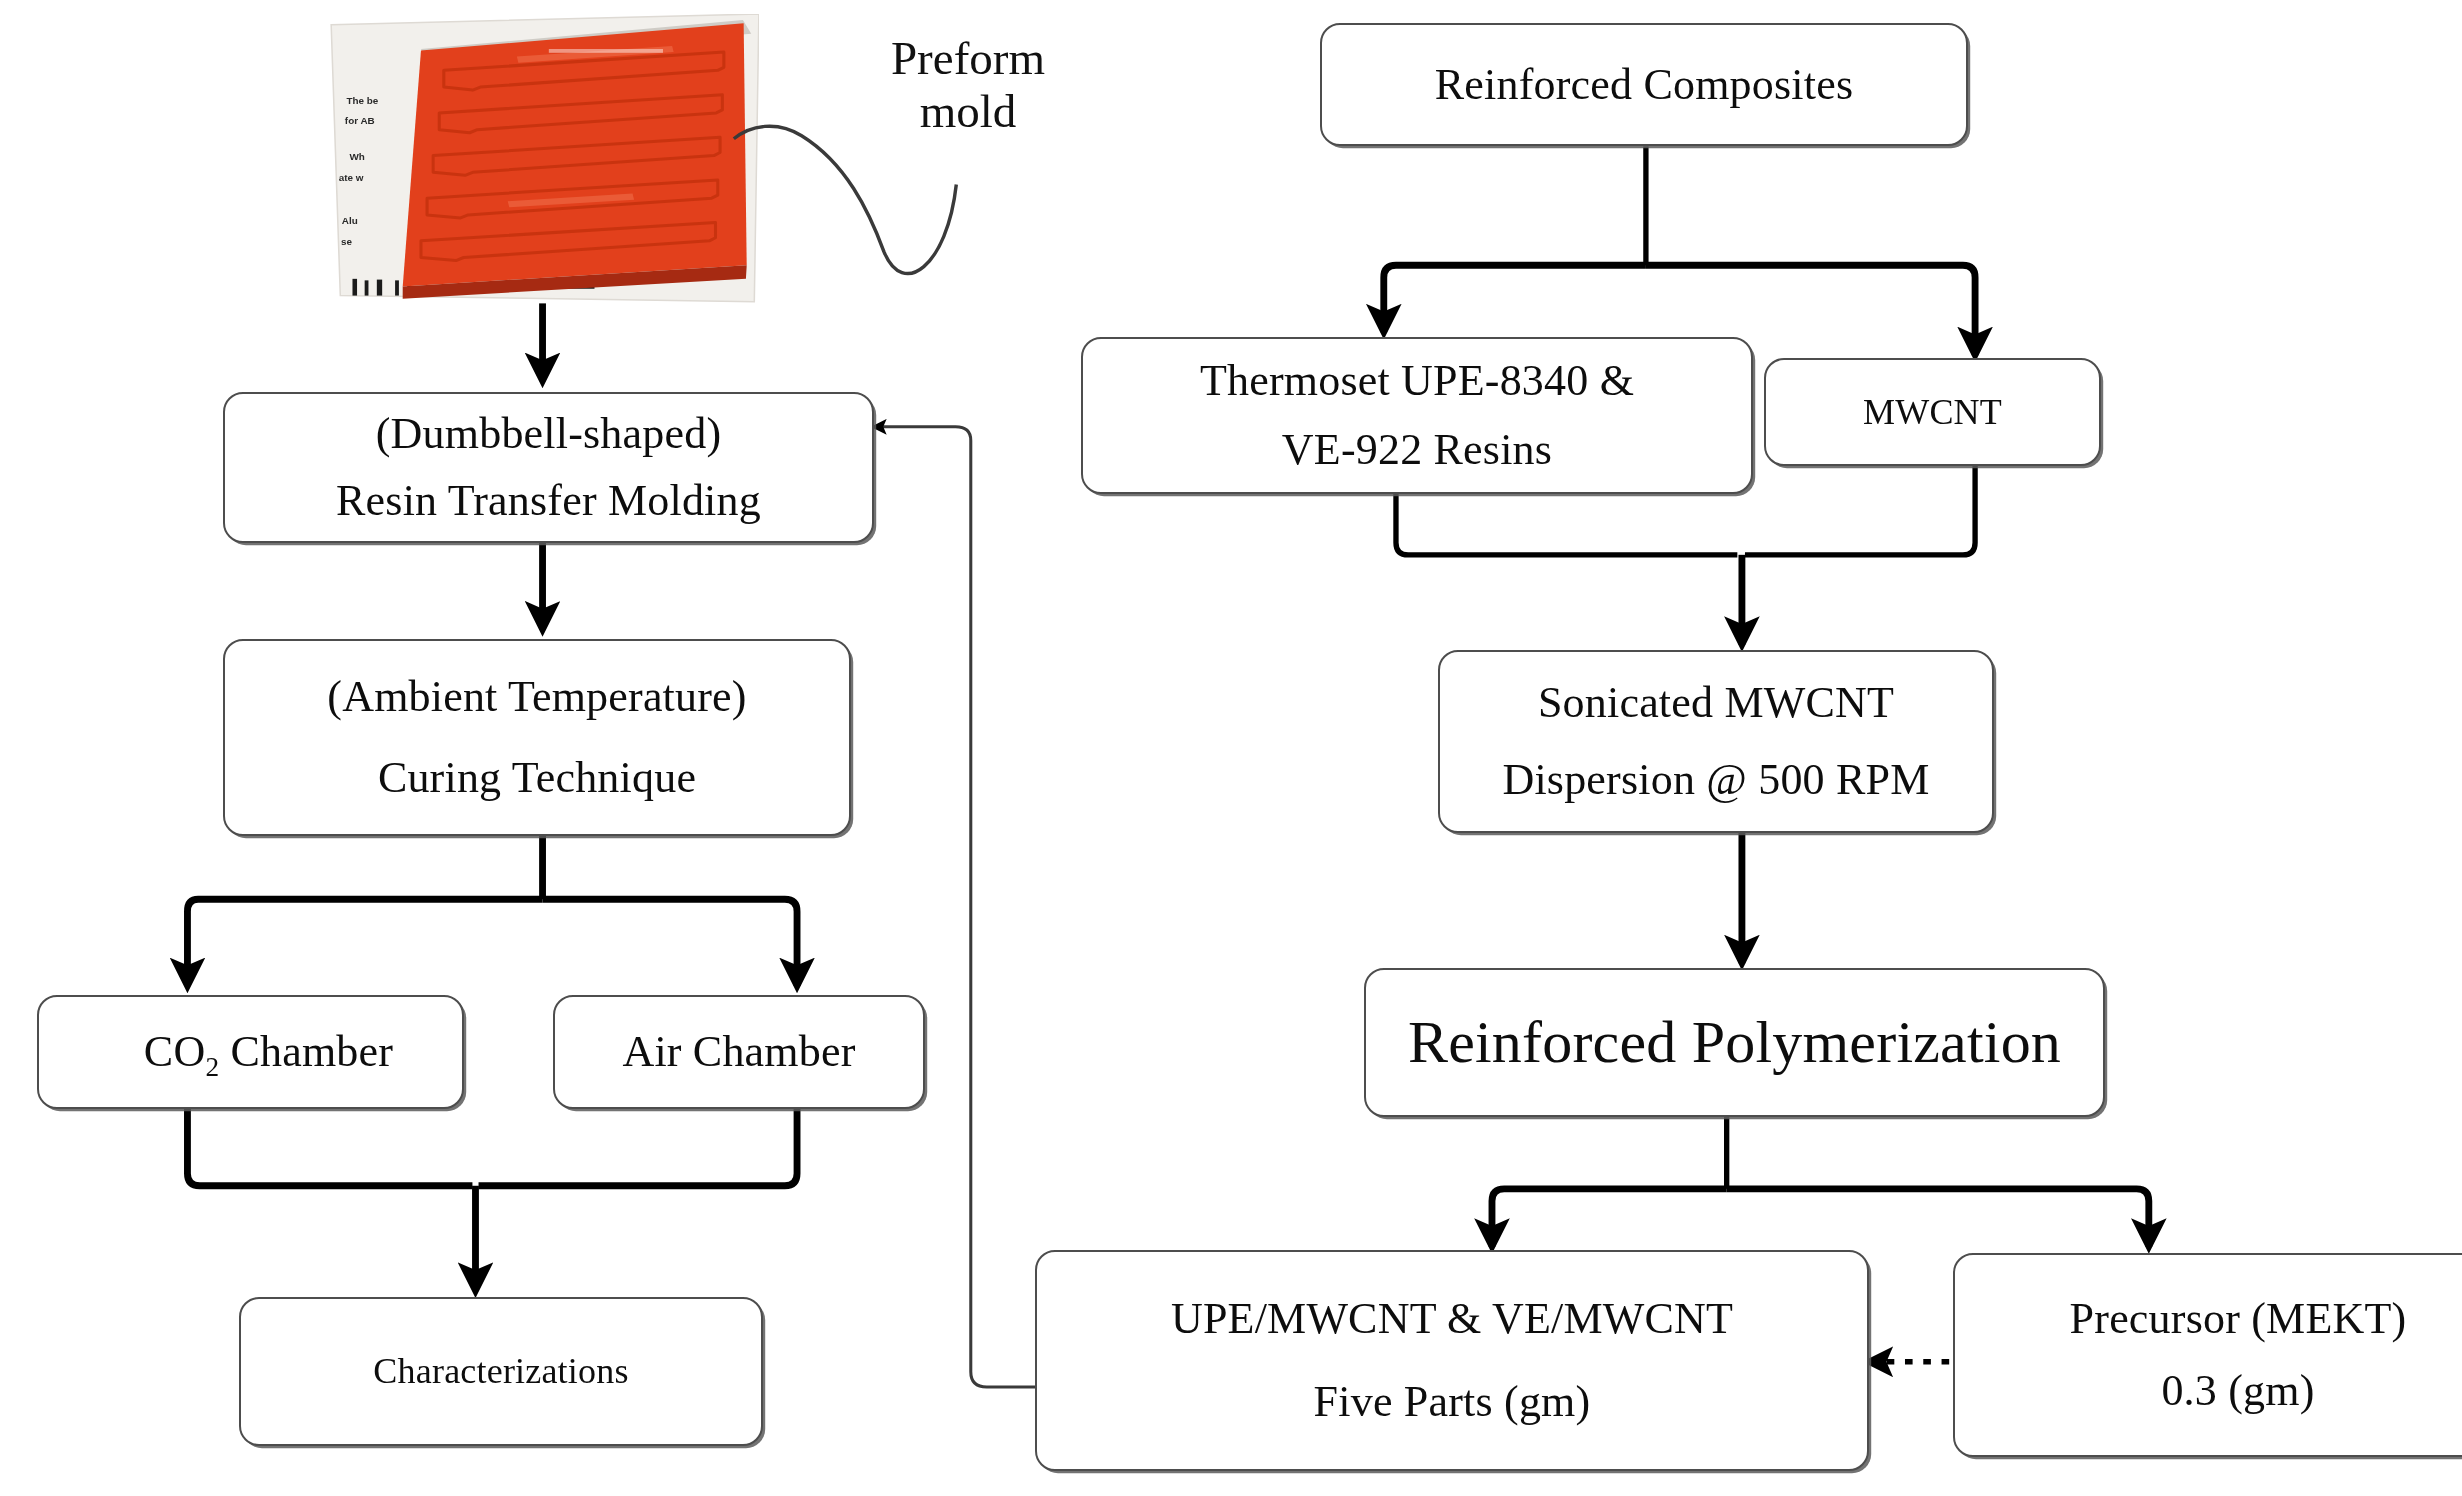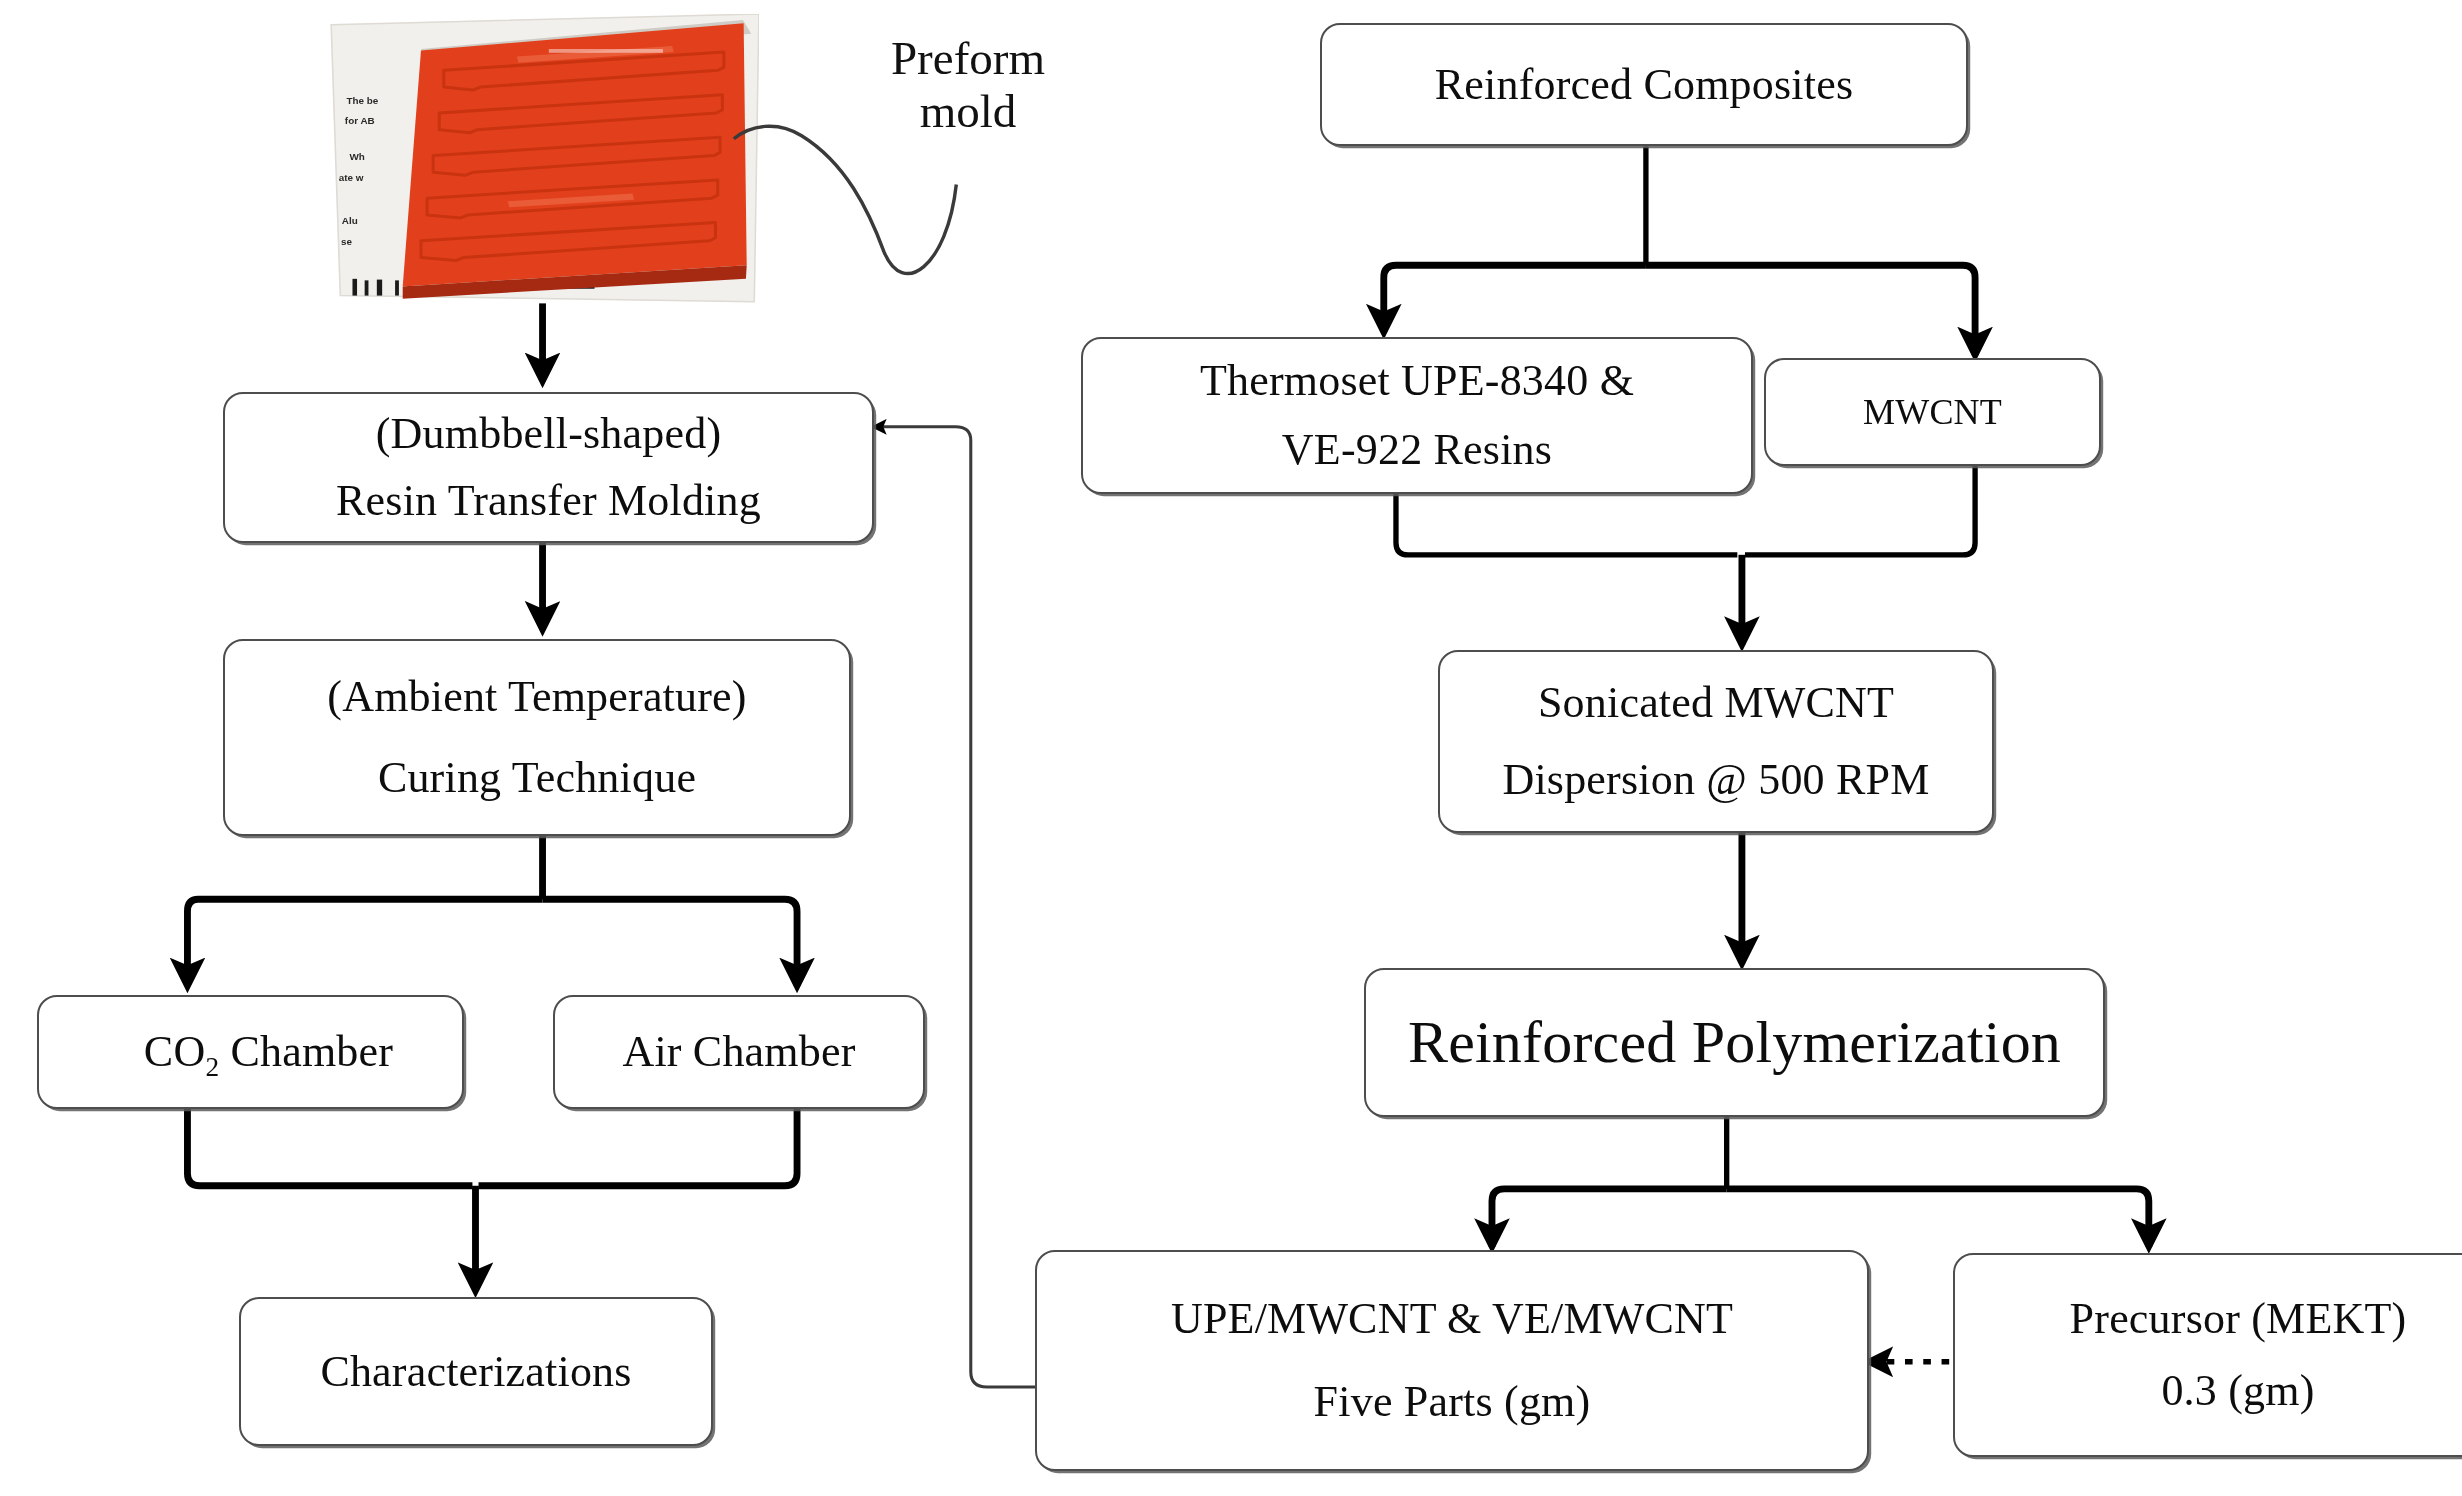--- a/index.html
+++ b/index.html
@@ -178,21 +178,21 @@
   </div>
 
   <div class="node" style="left:37px; top:995px; width:427px; height:114px; font-size:44px;padding-left:36px;">
     <span class="ln"><span>CO</span><sub style="font-size:0.62em; line-height:0;">2</sub><span> Chamber</span></span>
   </div>
 
   <div class="node" style="left:553px; top:995px; width:372px; height:114px; font-size:44px;">
     <span class="ln">Air Chamber</span>
   </div>
 
-  <div class="node" style="left:239px; top:1297px; width:474px; height:149px; font-size:44px;">
+  <div class="node" style="left:239px; top:1297px; width:524px; height:149px; font-size:36px;">
     <span class="ln">Characterizations</span>
   </div>
 
   <div class="node" style="left:1320px; top:23px; width:648px; height:123px; font-size:44px;">
     <span class="ln">Reinforced Composites</span>
   </div>
 
   <div class="node two-line" style="left:1081px; top:337px; width:672px; height:157px; font-size:44px;">
     <span class="ln">Thermoset UPE-8340 &amp;</span>
     <span class="ln">VE-922 Resins</span>

